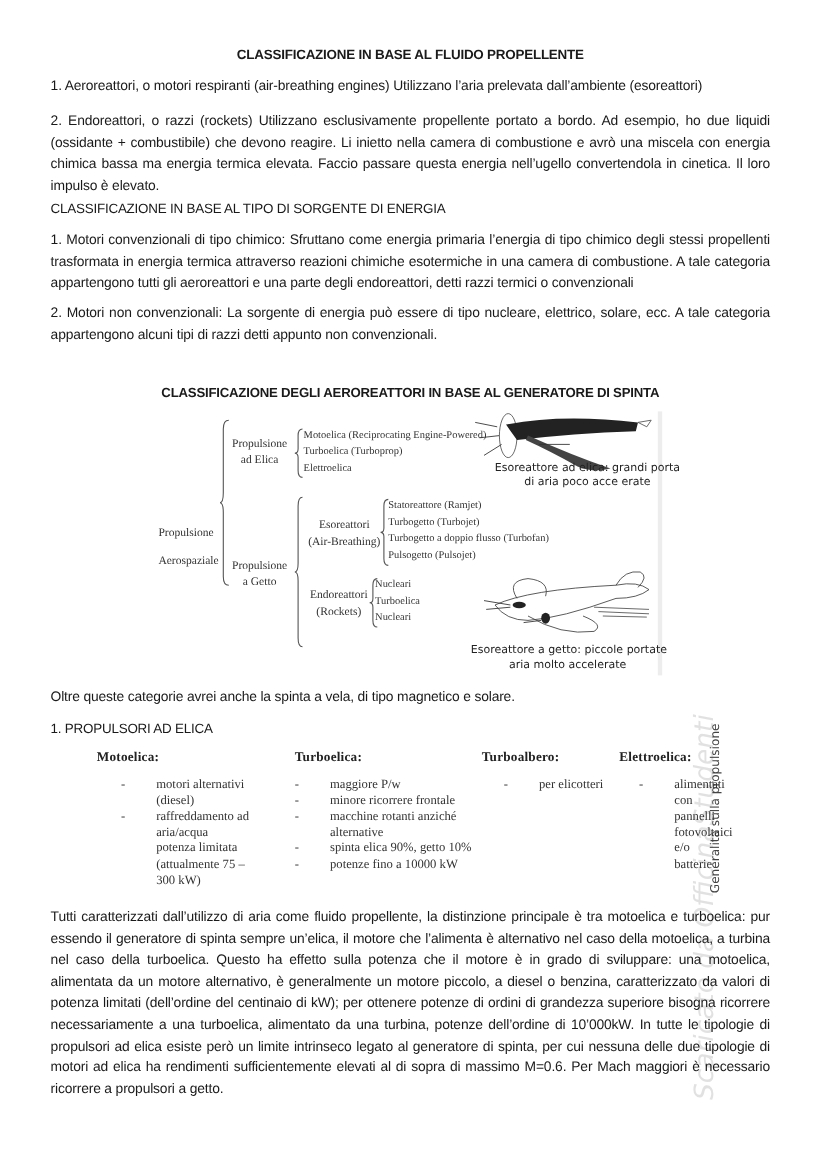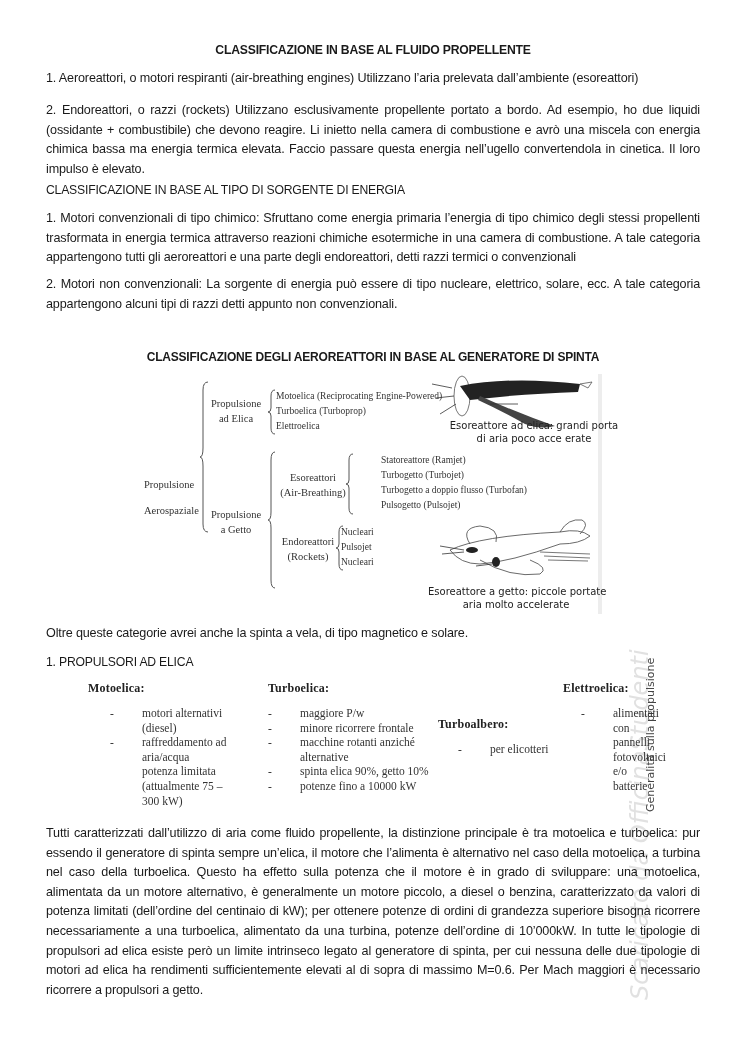--- a/index.html
+++ b/index.html
@@ -97,37 +97,37 @@
     <path d="M7,0 Q3,0 3,8 L3,60 Q3,68 0,68 Q3,68 3,76 L3,128 Q3,136 7,136" fill="none" stroke="#555" stroke-width="1"></path>
   </svg>
 
   <div class="dg-text dg-center" style="left:136px; top:96px; width:74px;">
     <div>Esoreattori</div>
     <div>(Air-Breathing)</div>
   </div>
   <svg class="brace" style="left:206px; top:80px;" width="8" height="60" viewBox="0 0 8 60">
     <path d="M7,0 Q3,0 3,6 L3,26 Q3,30 0,30 Q3,30 3,34 L3,54 Q3,60 7,60" fill="none" stroke="#555" stroke-width="1"></path>
   </svg>
-  <div class="dg-text" style="left:213px; top:79px; font-size:9.5px; line-height:15px;margin-left:28px;">
+  <div class="dg-text" style="left:213px; top:79px; font-size:9.5px; line-height:15px;">
     <div>Statoreattore (Ramjet)</div>
     <div>Turbogetto (Turbojet)</div>
     <div>Turbogetto a doppio flusso (Turbofan)</div>
     <div>Pulsogetto (Pulsojet)</div>
   </div>
 
   <div class="dg-text dg-center" style="left:136px; top:160px; width:64px;">
     <div>Endoreattori</div>
     <div>(Rockets)</div>
   </div>
   <svg class="brace" style="left:196px; top:152px;" width="8" height="44" viewBox="0 0 8 44">
     <path d="M7,0 Q3,0 3,6 L3,18 Q3,22 0,22 Q3,22 3,26 L3,38 Q3,44 7,44" fill="none" stroke="#555" stroke-width="1"></path>
   </svg>
   <div class="dg-text" style="left:201px; top:151px; font-size:9.5px; line-height:15px;">
     <div>Nucleari</div>
-    <div>Pulsojet</div>
+    <div>Turboelica</div>
     <div>Nucleari</div>
   </div>
 
   <svg class="brace" style="left:290px; top:0px;" width="160" height="58" viewBox="0 0 160 58">
     <ellipse cx="32" cy="22" rx="8" ry="20" fill="none" stroke="#555" stroke-width="0.8"></ellipse>
     <path d="M30,12 Q80,2 150,10 L148,18 Q90,20 40,26 Z" fill="#222"></path>
     <path d="M50,22 Q90,40 125,52 Q110,56 95,50 Q70,36 48,26 Z" fill="#444"></path>
     <path d="M150,10 L162,8 L158,14 Z" fill="none" stroke="#555" stroke-width="0.8"></path>
     <path d="M2,10 L22,14 M6,24 L24,22 M10,40 L26,30" stroke="#333" stroke-width="0.8" fill="none"></path>
     <path d="M60,30 L88,30" stroke="#333" stroke-width="0.8" fill="none"></path>
@@ -174,21 +174,21 @@
   <div class="th">Turboelica:</div>
   <ul style="margin-top:10px; margin-left:0px;">
       <li><span class="dash">-</span><span>maggiore P/w</span></li>
       <li><span class="dash">-</span><span>minore ricorrere frontale</span></li>
       <li><span class="dash">-</span><span>macchine rotanti anziché</span></li>
       <li class="nodash"><span>alternative</span></li>
       <li><span class="dash">-</span><span>spinta elica 90%, getto 10%</span></li>
       <li><span class="dash">-</span><span>potenze fino a 10000 kW</span></li>
     </ul>
 </div>
-<div class="tcol" style="left:438px; top:717px; width:120px;">
+<div class="tcol" style="left:438px; top:681px; width:120px;">
   <div class="th">Turboalbero:</div>
   <ul style="margin-top:10px; margin-left:20px;">
       <li><span class="dash">-</span><span>per elicotteri</span></li>
     </ul>
 </div>
 <div class="tcol" style="left:563px; top:681px; width:100px;">
   <div class="th">Elettroelica:</div>
   <ul style="margin-top:10px; margin-left:18px;">
       <li><span class="dash">-</span><span>alimentati</span></li>
       <li class="nodash"><span>con</span></li>

